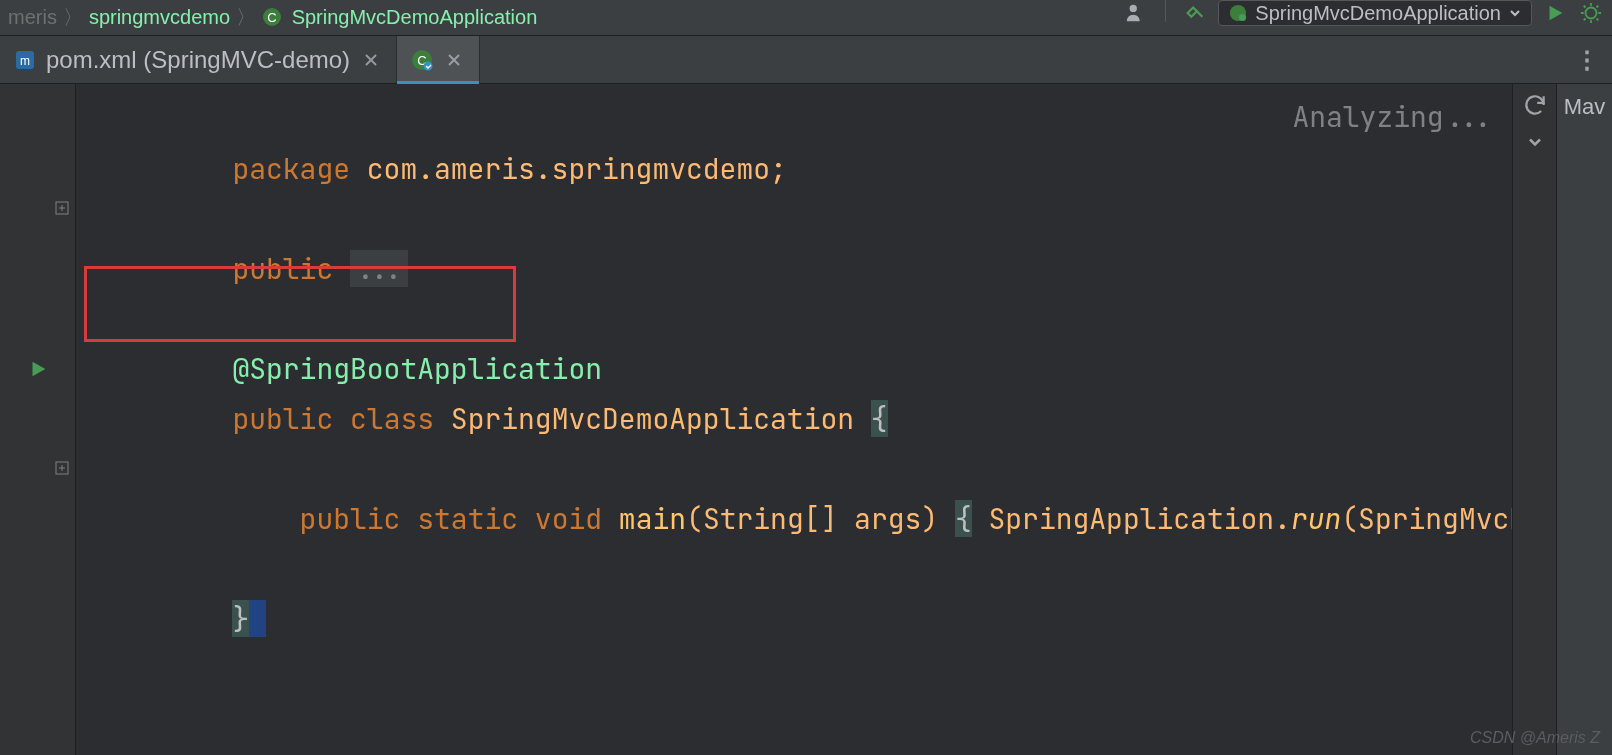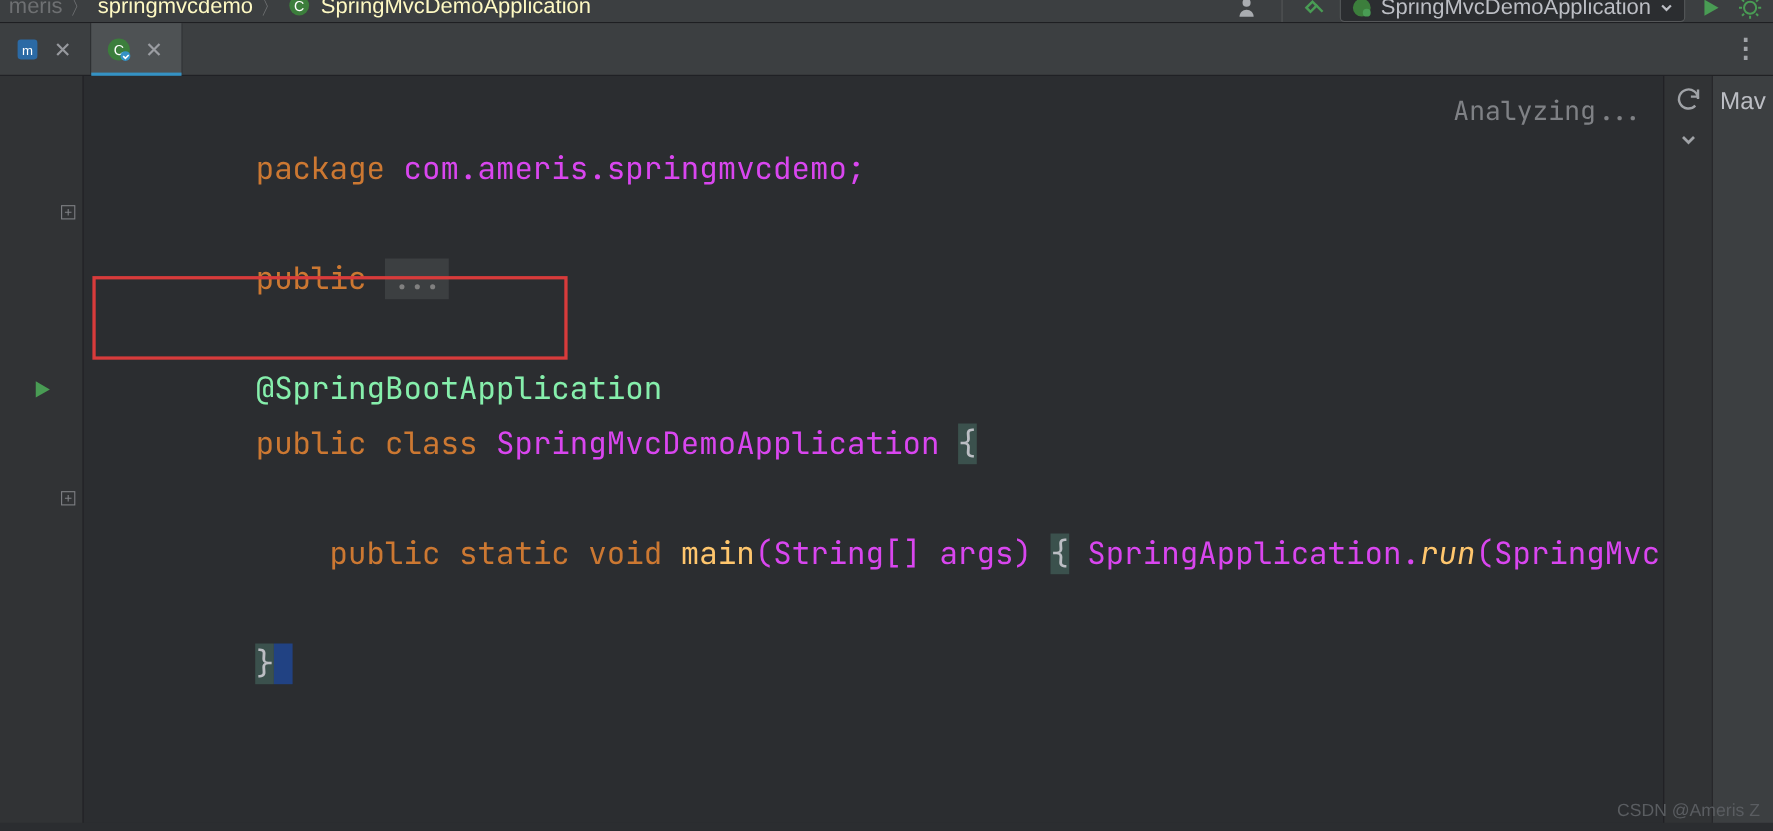--- a/index.html
+++ b/index.html
@@ -1,27 +1,27 @@
 <!DOCTYPE html>
 <html><head>
 <meta charset="utf-8">
 <style>
   * { margin:0; padding:0; box-sizing:border-box; }
   html,body { width:100%; height:100%; background:#2b2d30; font-family:"Segoe UI",Arial,sans-serif; overflow:hidden; }
   body { width:1612px; height:755px; position:relative; color:#bcbec4; }
 
   
   .top-strip {
-    height:21px; display:flex; align-items:flex-end; padding:0 8px;
+    height:36px; display:flex; padding:0 8px;
     background:#3c3f41; border-bottom:1px solid #1e1f22; color:#919396;
     font-size:20px; gap:10px;
   }
   .top-strip .breadcrumb { display:flex; align-items:center; gap:6px; flex:0 0 auto; overflow:hidden; white-space:nowrap; }
   .top-strip .chev { color:#6e7072; }
-  .top-strip .crumb { color:#fef9c3; }
+  .top-strip .crumb { color:#86efac; }
   .top-strip .crumb.cut { color:#6e7072; }
   .top-strip .crumb .icon { display:inline-block; vertical-align:-3px; margin-right:4px; }
   .top-strip .spacer { flex:1 1 auto; }
   .top-strip .tool-icon { width:26px; height:26px; display:flex; align-items:center; justify-content:center; color:#a9acb0; }
   .run-config {
     display:flex; align-items:center; gap:8px; background:#2b2d30;
     border:1px solid #555759; border-radius:4px; padding:0 10px; height:26px;
     color:#bcbec4; font-size:20px;
   }
   .run-config .mini-icon { width:18px; height:18px; }
@@ -68,27 +68,27 @@
   .code {
     flex:1 1 auto; font-family:"JetBrains Mono","Consolas",monospace;
     font-size:28px; line-height:50px; color:#bcbec4; position:relative;
     padding-top:0; min-width:0; overflow:hidden;
   }
   .code .line { position:absolute; left:22px; right:0; height:50px; white-space:pre; }
   .kw  { color:#cc7832;text-align:right; }
   .ann { color:#86efac; }
   .fn  { color:#ffc66d; }
   .fnItalic { color:#ffc66d; font-style:italic;margin-top:40px; }
-  .id  { color:#d946ef; }
+  .id  { color:#fdba74; }
   .dots{ background:#3c3f41; color:#808080; padding:0 4px; }
   .cursor-bg { background:#214283; }
   .brace-match { background:#3b514d; }
 
   .overlay-status {
-    position:absolute; top:8px; right:18px; color:#7f8185; font-size:24px;text-align:right;
+    position:absolute; top:8px; right:18px; color:#7f8185; font-size:28px;text-align:right;
   }
   .highlight-rect {
     position:absolute; border:3px solid #d83b3b; pointer-events:none;
   }
   .code .line.current::before {
     content:""; position:absolute; left:-22px; right:0; top:0; bottom:0;
     background:#323232; z-index:-1;
   }
 
   
@@ -103,20 +103,21 @@
   .tool-strip {
     width:56px; background:#3c3f41; border-left:1px solid #1e1f22;
     display:flex; flex-direction:column; align-items:center; padding-top:10px;
     color:#bcbec4; font-size:22px; flex:0 0 56px;
   }
 
   
   .watermark {
     position:absolute; right:12px; bottom:8px; color:#5a5d61; font-size:16px;
     font-family:Arial,sans-serif;
+    font-style:italic;
   }
 </style>
 </head>
 <body>
 
 <div class="top-strip">
   <div class="breadcrumb">
     <span class="crumb cut">meris</span>
     <span class="chev">〉</span>
     <span class="crumb">springmvcdemo</span>
@@ -174,20 +175,21 @@
 </div>
 
 <div class="tab-bar">
   <div class="tab">
     <span class="file-icon">
       <svg width="22" height="22" viewBox="0 0 22 22">
           <rect x="2" y="2" width="18" height="18" rx="3" fill="#2b6aa5"></rect>
           <text x="11" y="16" text-anchor="middle" font-size="12" fill="#fff" font-family="Arial">m</text>
         </svg>
     </span>
+    <span>pom.xml (SpringMVC-demo)</span>
     <span class="close">
       <svg width="14" height="14" viewBox="0 0 14 14">
           <path d="M2 2l10 10M12 2L2 12" stroke="#bcbec4" stroke-width="2"></path>
         </svg>
     </span>
   </div>
   <div class="tab active">
     <span class="file-icon">
       <svg width="22" height="22" viewBox="0 0 22 22">
           <circle cx="11" cy="11" r="10" fill="#3c7e3c"></circle>

